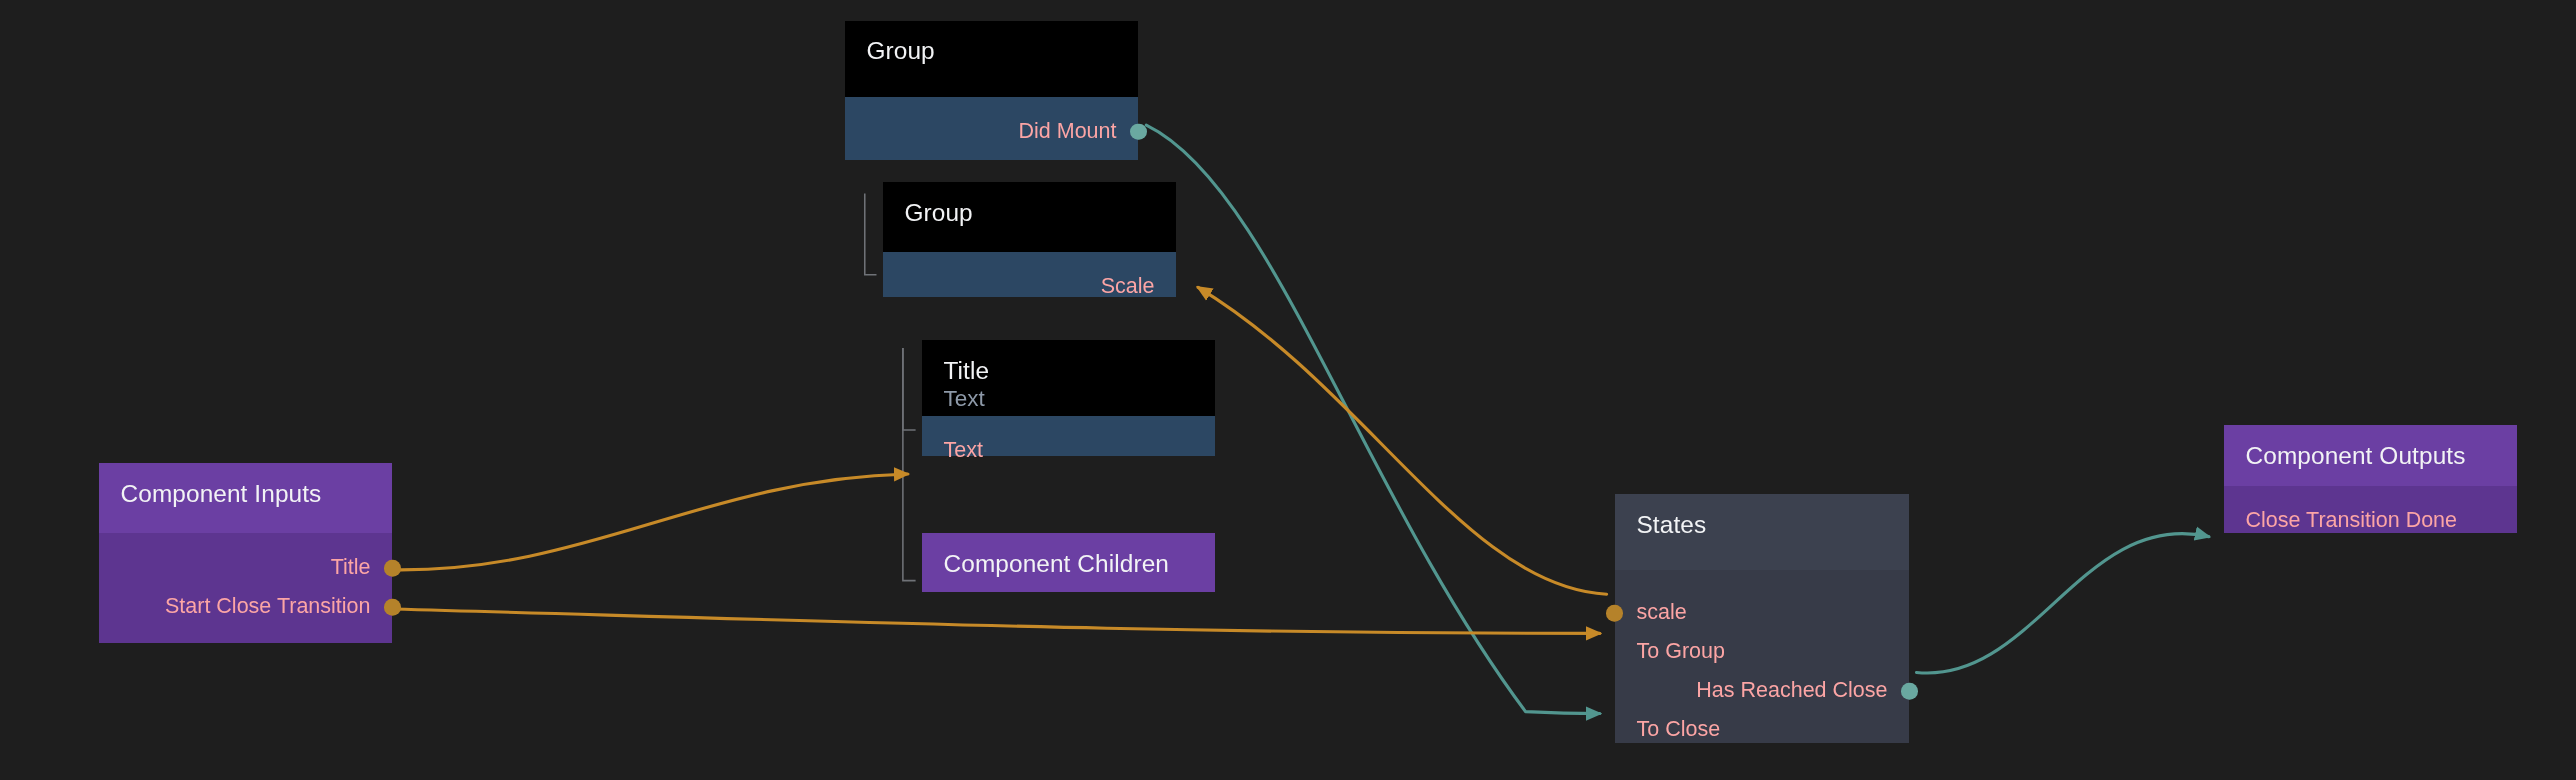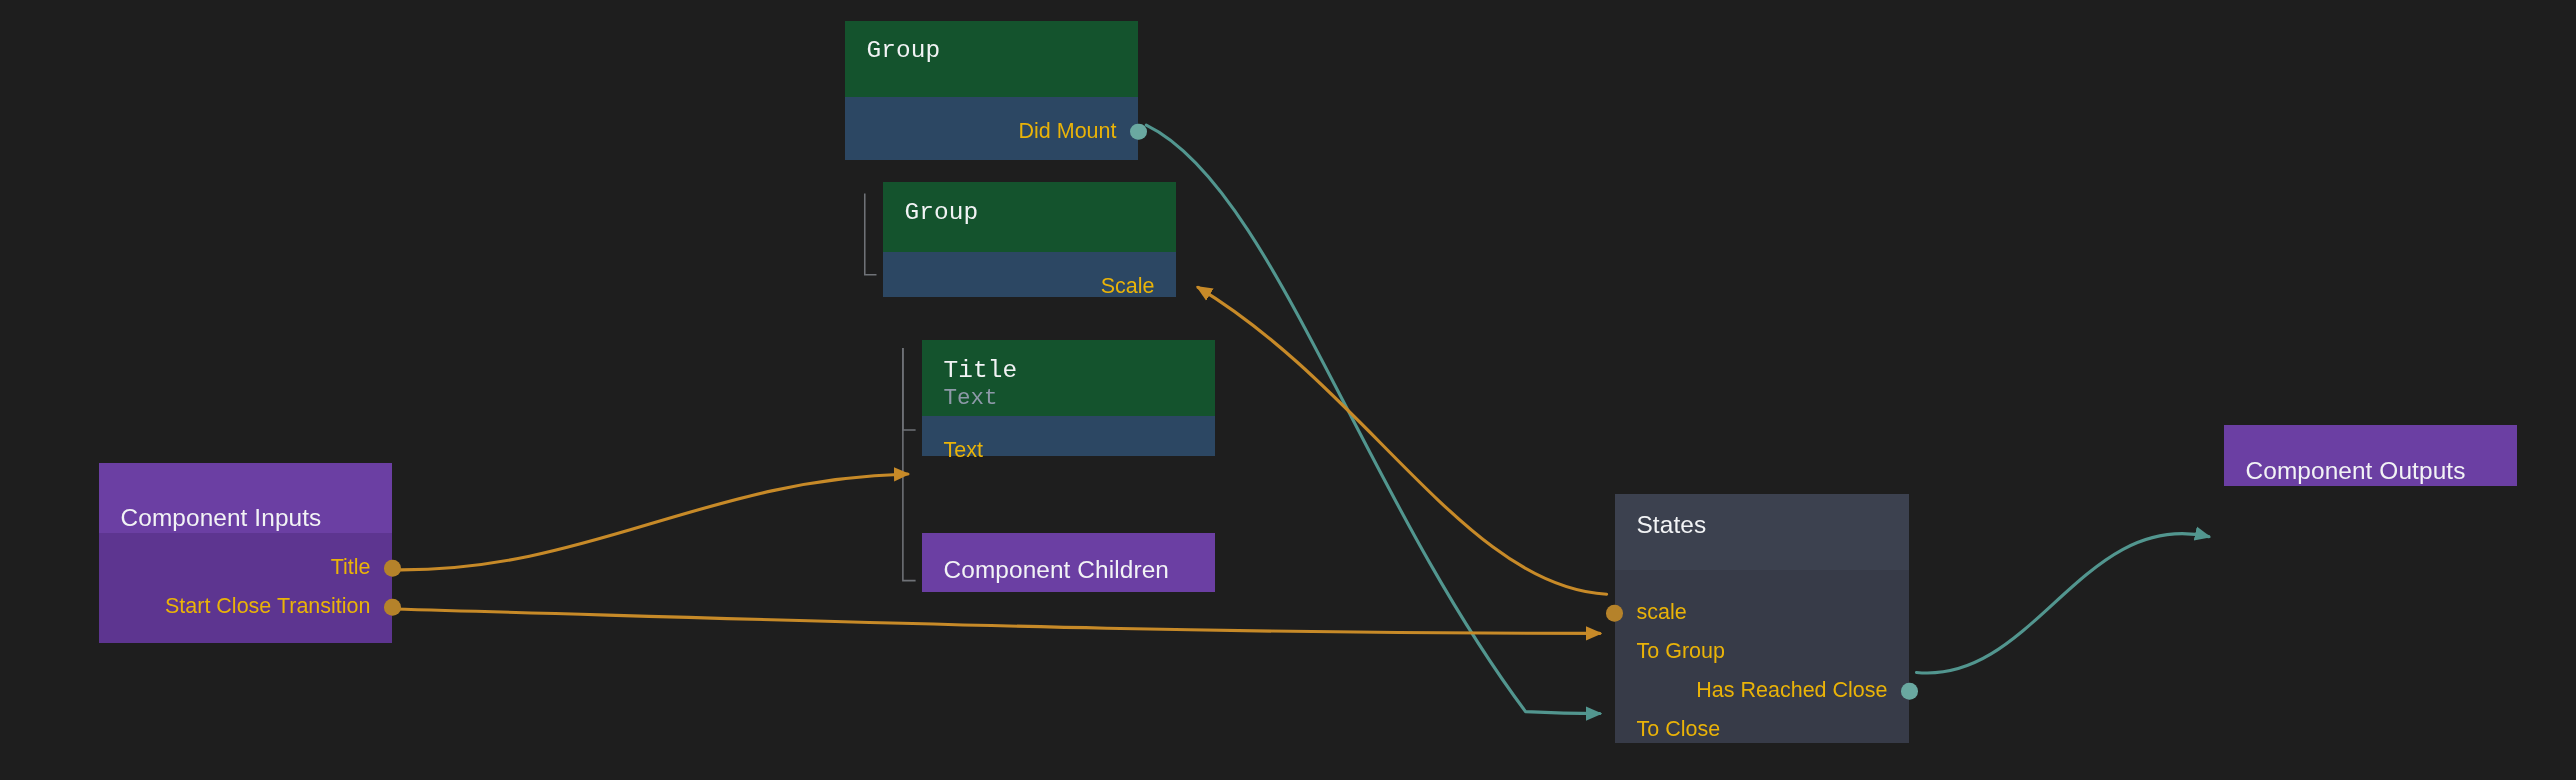--- a/index.html
+++ b/index.html
@@ -65,38 +65,38 @@
     position: relative;
     display: flex;
     align-items: center;
     height: 39px;
     white-space: nowrap;
   }
   .port-row.out { justify-content: flex-end; padding-right: 21.5px; }
   .port-row.in  { justify-content: flex-start; padding-left: 21.5px; }
   .port-label {
     font-size: 21.5px;
-    color: #eab308;
+    color: #fca5a5;
     line-height: 1;
   }
   .port-dot {
     position: absolute;
     width: 16.6px;
     height: 16.6px;
     border-radius: 50%;
     top: 50%;
   }
   .port-dot.right { right: -8.8px; transform: translate(0, -50%); }
   .port-dot.left  { left: -8.8px;  transform: translate(0, -50%); }
 
   
-  .node.blue .node-header { background: #14532d; font-family: Liberation Mono, monospace; }
+  .node.blue .node-header { background: #000000; }
   .node.blue .node-body   { background: #2c4763; }
   
-  .node.purple .node-header { background: #6b3fa3; justify-content: flex-end; }
+  .node.purple .node-header { background: #6b3fa3; }
   .node.purple .node-body   { background: #5d3590; }
   
   .node.gray .node-header { background: #3c414f; }
   .node.gray .node-body   { background: #373b48; }
 
   .node.flat .node-header { padding-bottom: 7px; }
 </style>
 </head>
 <body>
 
@@ -199,15 +199,21 @@
         </div>
         <div class="port-row in">
           <span class="port-label">To Close</span>
         </div>
       </div>
     </div>
     <div class="node purple" style="left: 2224px; top: 425px; width: 293px; height: 108px;">
       <div class="node-header" style="height: 61px;">
         <div class="node-title">Component Outputs</div>
       </div>
+      <div class="node-body" style="height: 47px;">
+        <div style="height: 15.6px;"></div>
+        <div class="port-row in">
+          <span class="port-label">Close Transition Done</span>
+        </div>
+      </div>
     </div>
   </div>
 
 
 </body></html>

